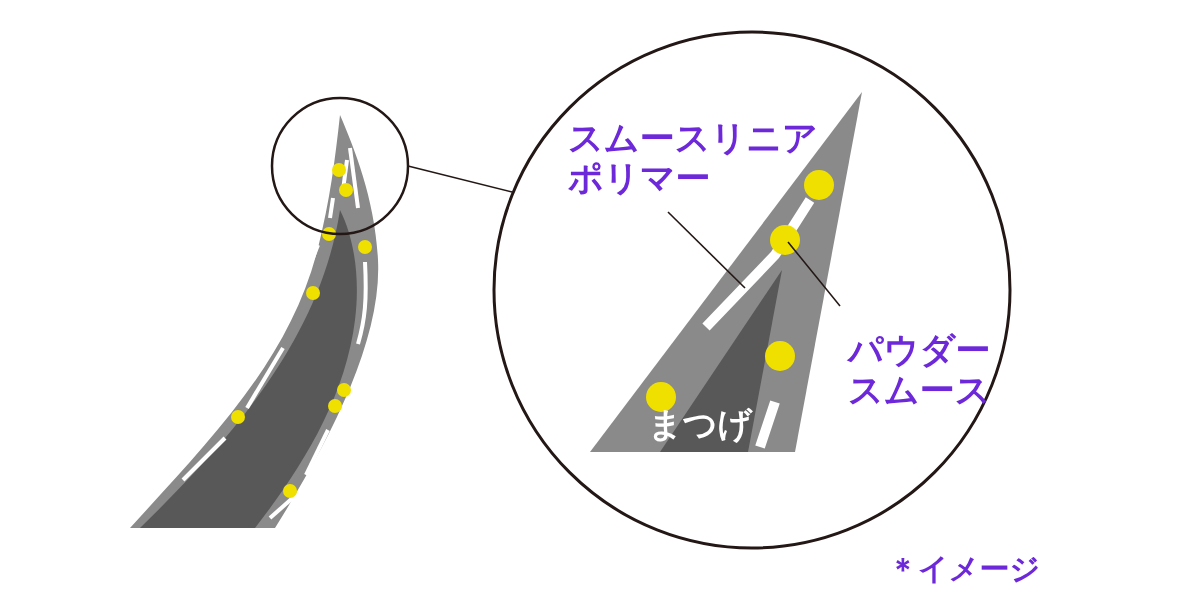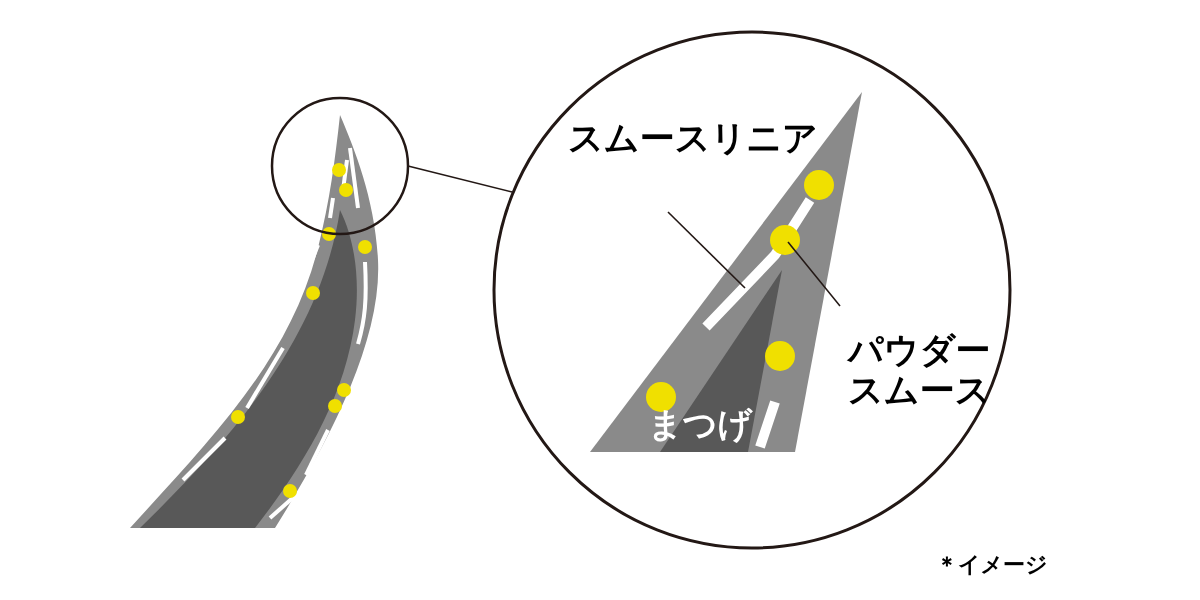--- a/index.html
+++ b/index.html
@@ -1,22 +1,22 @@
 <!DOCTYPE html>
 <html><head>
 <meta charset="utf-8">
 <style>
   html, body { margin:0; padding:0; background:#ffffff; }
   body { width:1200px; height:600px; position:relative; overflow:hidden; font-family:"DejaVu Sans", sans-serif; }
   svg.stage { position:absolute; left:0; top:0; }
-  .lbl { position:absolute; font-weight:bold; color:#000000; font-family:"DejaVu Sans", sans-serif; line-height:1.15; white-space:nowrap; }
+  .lbl { position:absolute; font-weight:bold; color:#6d28d9; font-family:"DejaVu Sans", sans-serif; line-height:1.15; white-space:nowrap; }
   .lbl-polymer { left:568px; top:118px; font-size:35px; }
   .lbl-powder { left:848px; top:330px; font-size:35px; }
   .lbl-lash { left:648px; top:405px; font-size:34px; color:#ffffff;text-align:right; }
-  .lbl-note { left:936px; top:552px; font-size:22px; }
+  .lbl-note { left:888px; top:552px; font-size:30px; }
   .line2 { display:block; }
 </style>
 </head>
 <body>
 
 <svg class="stage" width="1200" height="600" viewBox="0 0 1200 600">
 
   <g>
 
     <path fill="#8a8a8a" d="M130,528 C210,440 290,360 318,248 C330,200 335,160 340,115 C355,150 375,200 378,260 C382,340 330,440 275,528 Z"></path>
@@ -74,20 +74,21 @@
       <circle cx="661" cy="397" r="15"></circle>
     </g>
 
     <line x1="668" y1="212" x2="745" y2="288" stroke="#231815" stroke-width="1.6"></line>
     <line x1="788" y1="242" x2="840" y2="306" stroke="#231815" stroke-width="1.6"></line>
   </g>
 </svg>
 
 <div class="lbl lbl-polymer">
   <span class="line2">スムースリニア</span>
+  <span class="line2">ポリマー</span>
 </div>
 
 <div class="lbl lbl-powder">
   <span class="line2">パウダー</span>
   <span class="line2">スムース</span>
 </div>
 
 <div class="lbl lbl-lash">まつげ</div>
 
 <div class="lbl lbl-note">＊イメージ</div>

